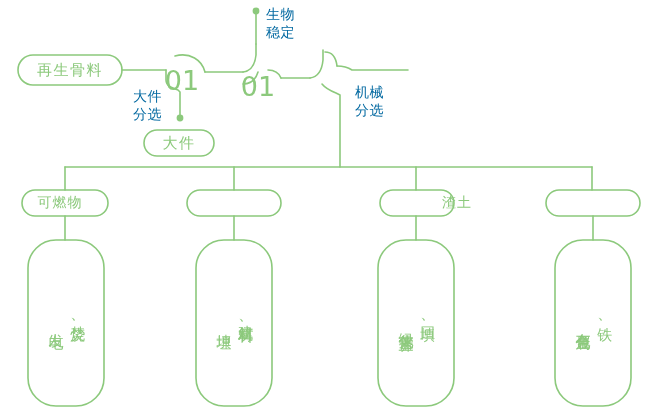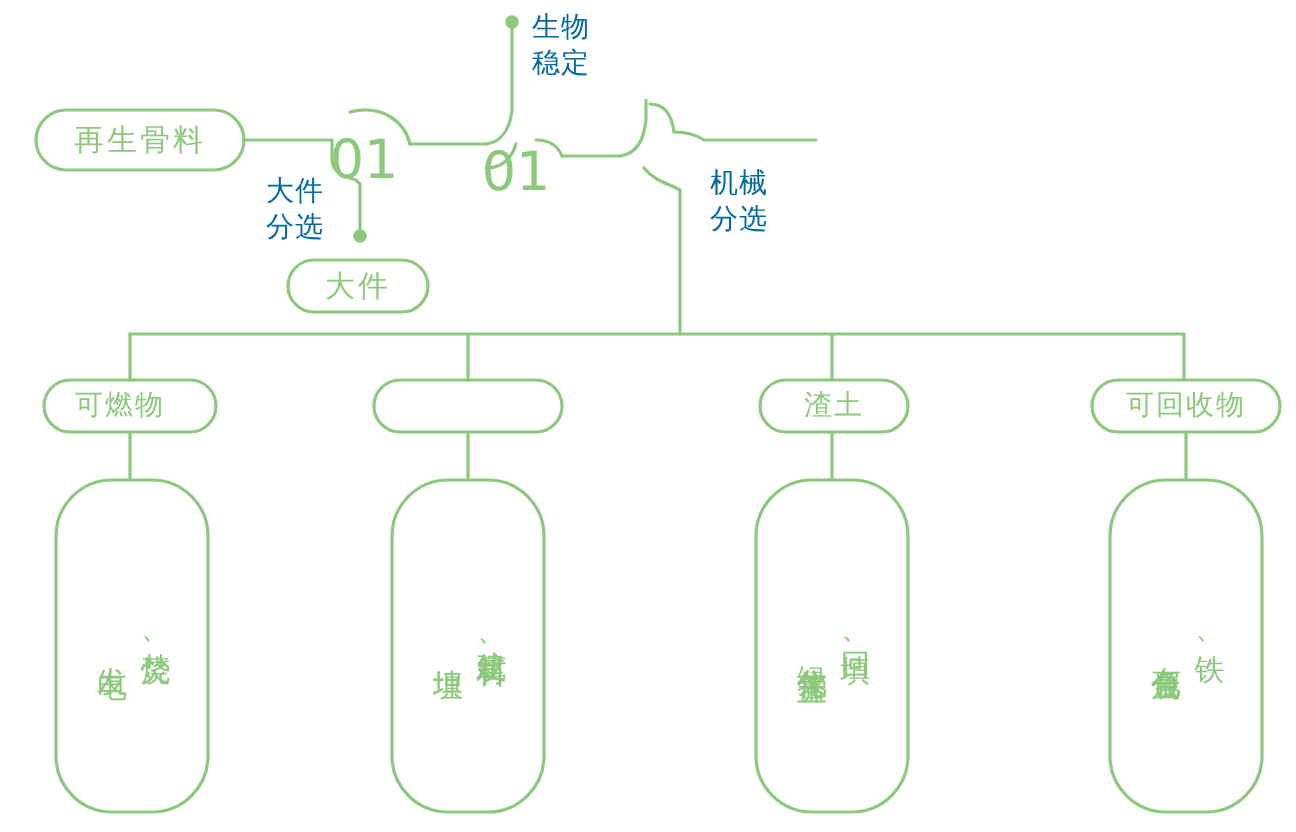--- a/index.html
+++ b/index.html
@@ -158,25 +158,22 @@
   <div class="lbl annot" style="left:355px; top:84px; text-align:center;">机械
 分选</div>
 
   <div class="centerer" style="left:144px; top:130px; width:70px; height:26px;">
     <span class="pill-text">大件</span>
   </div>
 
   <div class="centerer" style="left:22px; top:190px; width:76px; height:26px;">
     <span class="pill-text small">可燃物</span>
   </div>
-  <div class="centerer" style="left:380px; top:190px; width:74px; height:26px;">
+  <div class="centerer" style="left:380px; top:190px; width:74px; height:26px;padding-left:40px;">
     <span class="pill-text small">渣土</span>
-  </div>
-  <div class="centerer" style="left:546px; top:190px; width:94px; height:26px;">
-    <span class="pill-text small">可回收物</span>
   </div>
 
   <div class="centerer" style="left:28px; top:240px; width:76px; height:166px;">
     <div class="vtext" style="position:relative; max-height:150px;">焚烧、
 发电</div>
   </div>
   <div class="centerer" style="left:196px; top:240px; width:76px; height:166px;">
     <div class="vtext" style="position:relative; max-height:150px;">建筑材料、
 填埋</div>
   </div>

